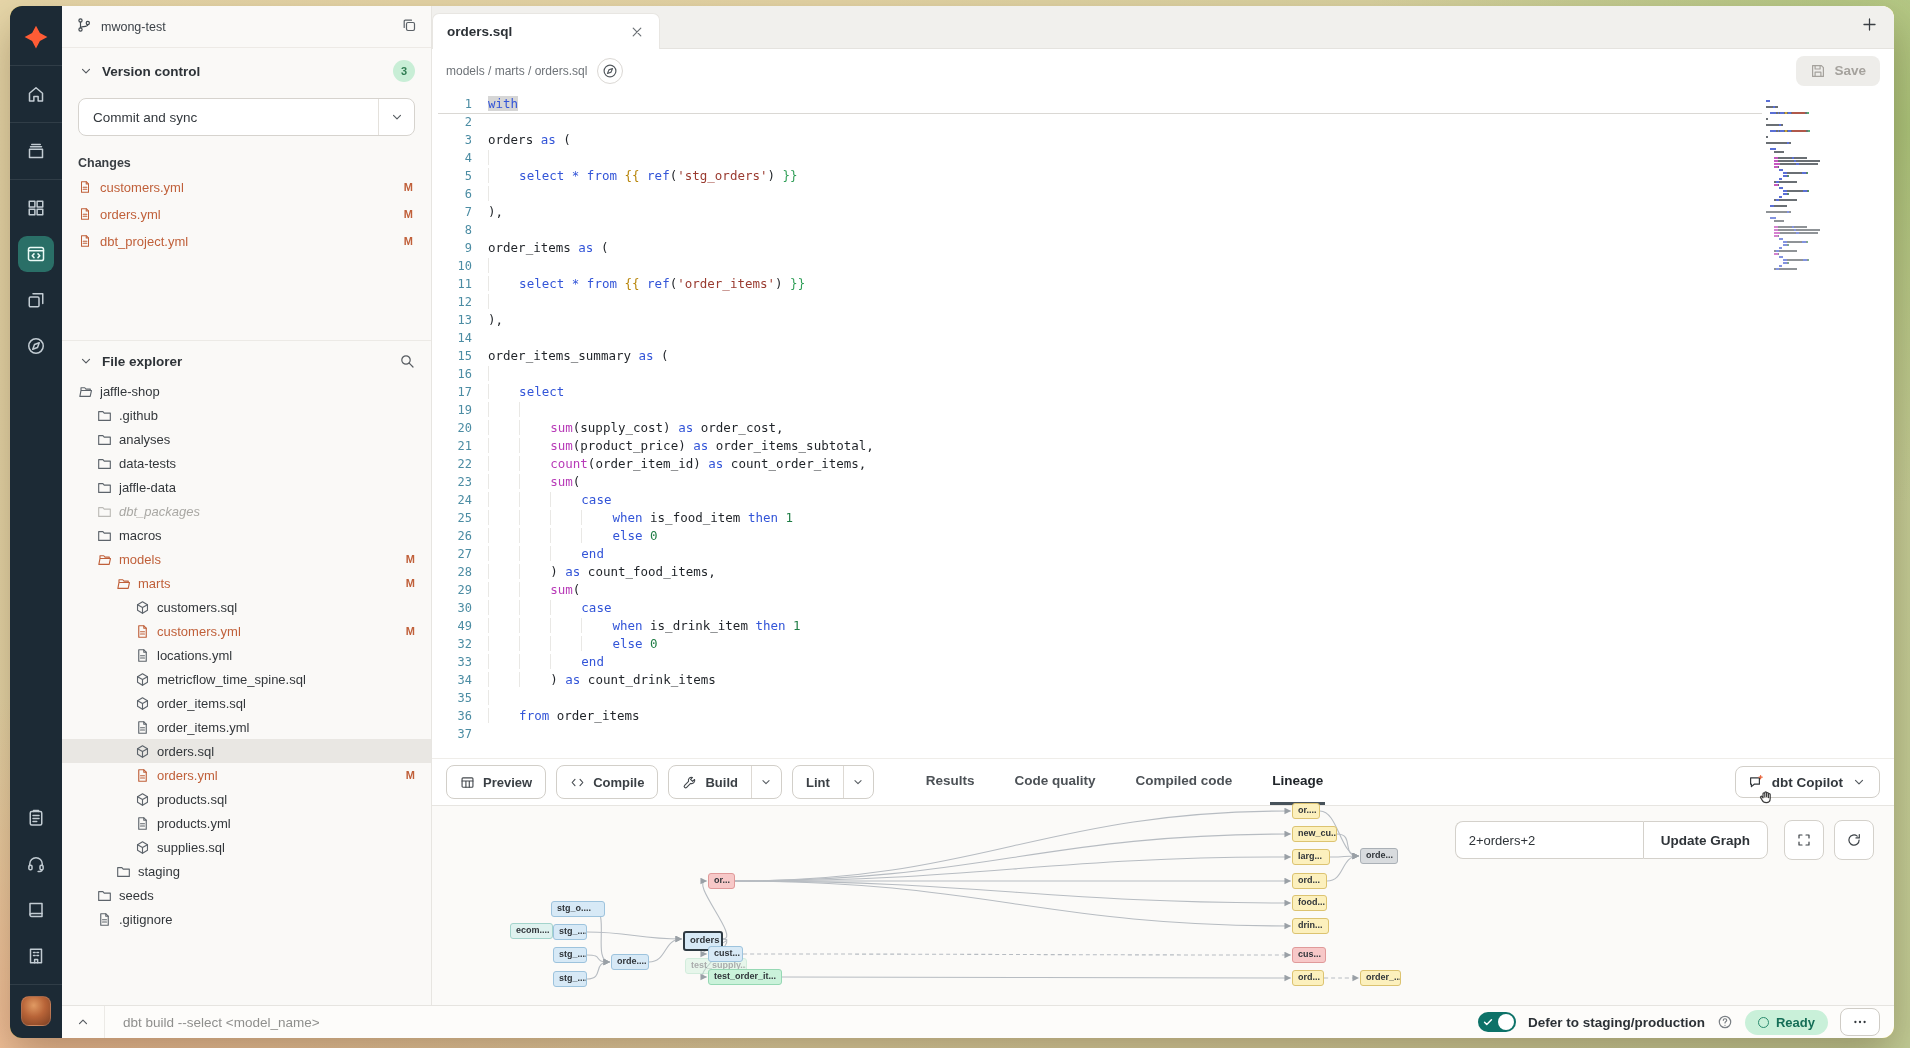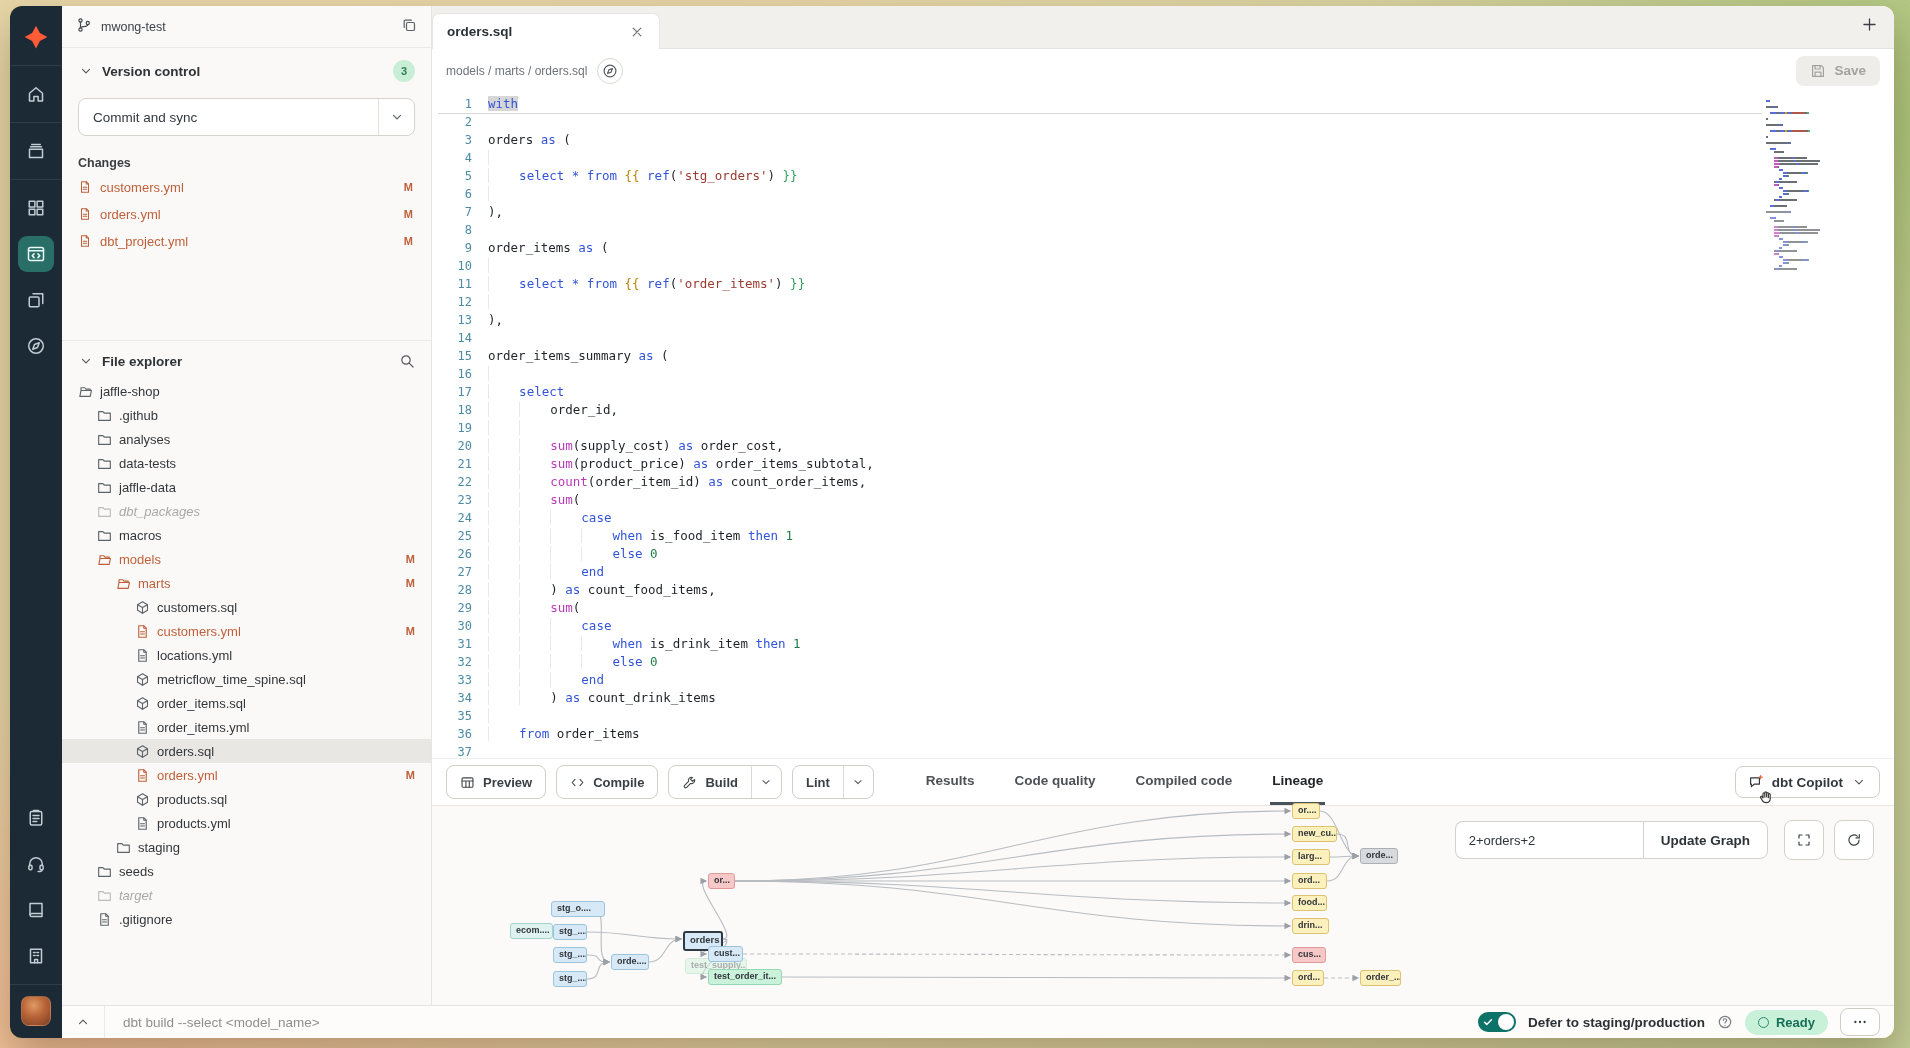--- a/index.html
+++ b/index.html
@@ -482,43 +482,44 @@
           <div class="trow" style="padding-left: 73px;">
             <span class="ic">
               <svg width="15" height="15" viewBox="0 0 16 16" fill="none" stroke="currentColor" stroke-width="1.2" stroke-linecap="round" stroke-linejoin="round">
                 <path d="M4 1.9h5.4L12 4.4v9.7H4z"></path>
                 <path d="M9.4 1.9v2.6H12"></path>
                 <path d="M5.9 8.2h4.2M5.9 10.6h4.2"></path>
               </svg>
             </span>
             <span class="nm">products.yml</span>
           </div>
+          <div class="trow" style="padding-left: 73px;">
+            <span class="ic">
+              <svg width="15" height="15" viewBox="0 0 16 16" fill="none" stroke="currentColor" stroke-width="1.2" stroke-linecap="round" stroke-linejoin="round">
+                <path d="M8 1.9 13.3 5v6L8 14.1 2.7 11V5z"></path>
+                <path d="M2.7 5 8 8.1 13.3 5M8 8.1v6"></path>
+              </svg>
+            </span>
+            <span class="nm">supplies.sql</span>
+          </div>
           <div class="trow" style="padding-left: 54px;">
             <span class="ic">
               <svg width="15" height="15" viewBox="0 0 16 16" fill="none" stroke="currentColor" stroke-width="1.2" stroke-linecap="round" stroke-linejoin="round">
                 <path d="M1.8 13.2V3.8h4.5l1.4 1.6h6.5v7.8z"></path>
               </svg>
             </span>
             <span class="nm">staging</span>
           </div>
           <div class="trow" style="padding-left: 35px;">
             <span class="ic">
               <svg width="15" height="15" viewBox="0 0 16 16" fill="none" stroke="currentColor" stroke-width="1.2" stroke-linecap="round" stroke-linejoin="round">
                 <path d="M1.8 13.2V3.8h4.5l1.4 1.6h6.5v7.8z"></path>
               </svg>
             </span>
             <span class="nm">seeds</span>
-          </div>
-          <div class="trow muted" style="padding-left: 35px;">
-            <span class="ic">
-              <svg width="15" height="15" viewBox="0 0 16 16" fill="none" stroke="currentColor" stroke-width="1.2" stroke-linecap="round" stroke-linejoin="round">
-                <path d="M1.8 13.2V3.8h4.5l1.4 1.6h6.5v7.8z"></path>
-              </svg>
-            </span>
-            <span class="nm">target</span>
           </div>
           <div class="trow" style="padding-left: 35px;">
             <span class="ic">
               <svg width="15" height="15" viewBox="0 0 16 16" fill="none" stroke="currentColor" stroke-width="1.2" stroke-linecap="round" stroke-linejoin="round">
                 <path d="M4 1.9h5.4L12 4.4v9.7H4z"></path>
                 <path d="M9.4 1.9v2.6H12"></path>
                 <path d="M5.9 8.2h4.2M5.9 10.6h4.2"></path>
               </svg>
             </span>
             <span class="nm">.gitignore</span>
@@ -625,24 +626,20 @@
         </div>
         <div class="cl">
           <span class="gut">16</span>
           <span class="src"><span class="g">    </span></span>
         </div>
         <div class="cl">
           <span class="gut">17</span>
           <span class="src"><span class="g">    </span><span class="k">select</span></span>
         </div>
         <div class="cl">
-          <span class="gut">18</span>
-          <span class="src"><span class="g">    </span><span class="g">    </span><span class="p">order_id,</span></span>
-        </div>
-        <div class="cl">
           <span class="gut">19</span>
           <span class="src"><span class="g">    </span><span class="g">    </span></span>
         </div>
         <div class="cl">
           <span class="gut">20</span>
           <span class="src"><span class="g">    </span><span class="g">    </span><span class="f">sum</span><span class="p">(supply_cost) </span><span class="k">as</span><span class="p"> order_cost,</span></span>
         </div>
         <div class="cl">
           <span class="gut">21</span>
           <span class="src"><span class="g">    </span><span class="g">    </span><span class="f">sum</span><span class="p">(product_price) </span><span class="k">as</span><span class="p"> order_items_subtotal,</span></span>
@@ -677,21 +674,21 @@
         </div>
         <div class="cl">
           <span class="gut">29</span>
           <span class="src"><span class="g">    </span><span class="g">    </span><span class="f">sum</span><span class="p">(</span></span>
         </div>
         <div class="cl">
           <span class="gut">30</span>
           <span class="src"><span class="g">    </span><span class="g">    </span><span class="g">    </span><span class="k">case</span></span>
         </div>
         <div class="cl">
-          <span class="gut">31</span>
+          <span class="gut">49</span>
           <span class="src"><span class="g">    </span><span class="g">    </span><span class="g">    </span><span class="g">    </span><span class="k">when</span><span class="p"> is_drink_item </span><span class="k">then</span><span class="p"> </span><span class="n">1</span></span>
         </div>
         <div class="cl">
           <span class="gut">32</span>
           <span class="src"><span class="g">    </span><span class="g">    </span><span class="g">    </span><span class="g">    </span><span class="k">else</span><span class="p"> </span><span class="n">0</span></span>
         </div>
         <div class="cl">
           <span class="gut">33</span>
           <span class="src"><span class="g">    </span><span class="g">    </span><span class="g">    </span><span class="k">end</span></span>
         </div>

